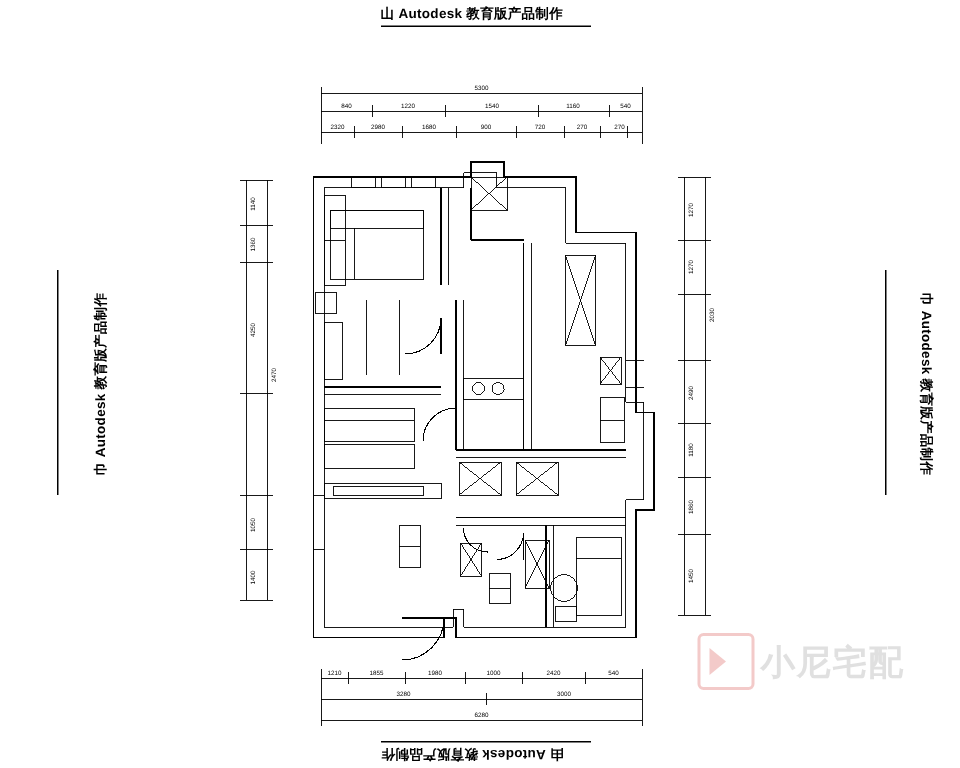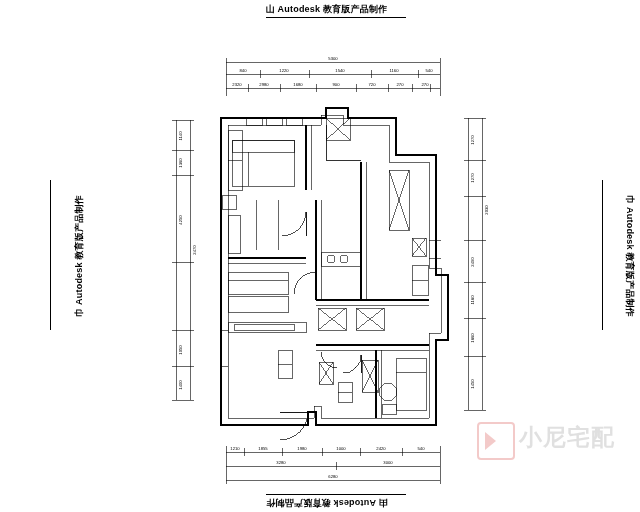--- a/index.html
+++ b/index.html
@@ -9,21 +9,21 @@
   }
   body {
     width: 640px;
     height: 512px;
     font-family: "Liberation Sans", sans-serif;
     overflow: hidden;
     position: relative;
   }
   #sheet {
     position: absolute;
-    left: 16px; top: 0;
+    left: 4px; top: 0;
     width: 621px;
     height: 512px;
     background: #ffffff;
     text-decoration: underline;
   }
 
   
   .wm {
     position: absolute;
     color: #000;
@@ -75,21 +75,21 @@
     width: 640px; height: 512px;
   }
   #drawing svg { display: block; }
 
   
   .logo {
     position: absolute;
     right: 22px;
     bottom: 52px;
     display: flex;
-    align-items: flex-start;
+    align-items: center;
     gap: 4px;
     opacity: 0.30;
   }
   .logo-mark {
     width: 34px; height: 34px;
     border: 2px solid #d9534f;
     border-radius: 4px;
     position: relative;
   }
   .logo-mark::before {

